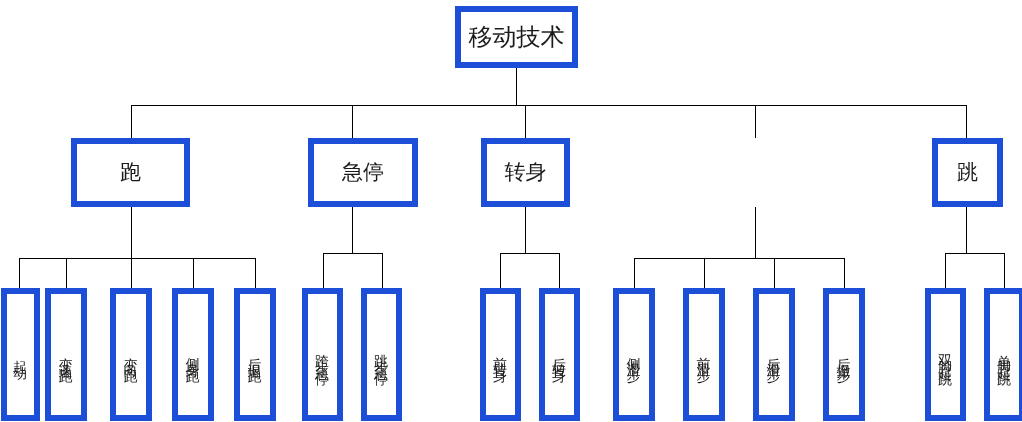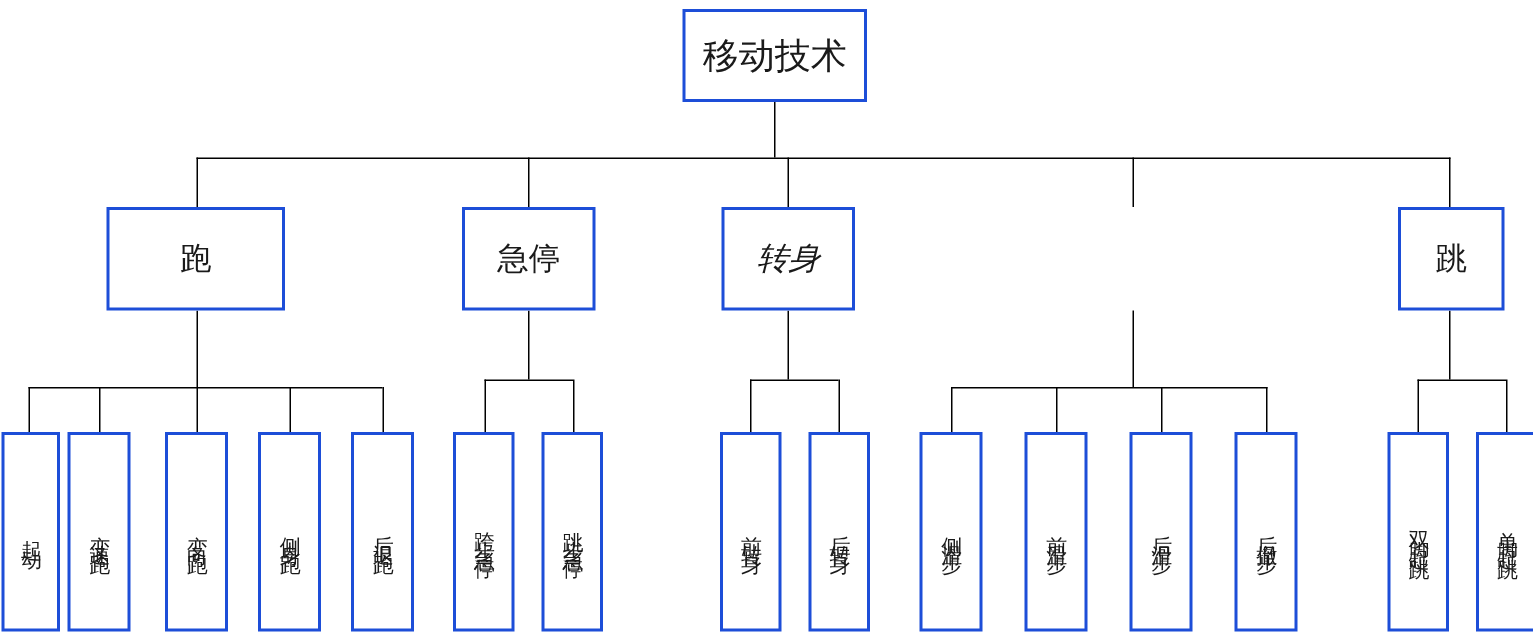--- a/index.html
+++ b/index.html
@@ -14,21 +14,21 @@
   #diagram-root {
     position: relative;
     width: 1022px;
     height: 422px;
     background: #ffffff;
     overflow: hidden;
   }
   .node {
     position: absolute;
     box-sizing: border-box;
-    border: 2px solid #1d4ed8;
+    border: 6px solid #1d4ed8;
     background: #ffffff;
     display: flex;
     align-items: center;
     justify-content: center;
     color: #1a1a1a;
   }
   .node-label {
     display: block;
     text-align: center;
     line-height: 1.25;
@@ -99,24 +99,24 @@
   <div class="edge v" style="left:945px; top:253px; height:35px;"></div>
   <div class="edge v" style="left:1004px; top:253px; height:35px;"></div>
 
   <div class="node root" style="left:455px; top:6px; width:123px; height:62px;">
     <span class="node-label">移动技术</span>
   </div>
 
   <div class="node level2" style="left:71px; top:138px; width:119px; height:69px;">
     <span class="node-label">跑</span>
   </div>
-  <div class="node level2" style="left:308px; top:138px; width:89px; height:69px;">
+  <div class="node level2" style="left:308px; top:138px; width:110px; height:69px;">
     <span class="node-label">急停</span>
   </div>
-  <div class="node level2" style="left:481px; top:138px; width:89px; height:69px;font-style:italic;">
+  <div class="node level2" style="left:481px; top:138px; width:89px; height:69px;">
     <span class="node-label">转身</span>
   </div>
   <div class="node level2" style="left:932px; top:138px; width:71px; height:69px;">
     <span class="node-label">跳</span>
   </div>
 
   <div class="node leaf" style="left:1px; top:288px; width:39px; height:133px;">
     <span class="node-label">起动</span>
   </div>
   <div class="node leaf" style="left:45px; top:288px; width:42px; height:133px;">

